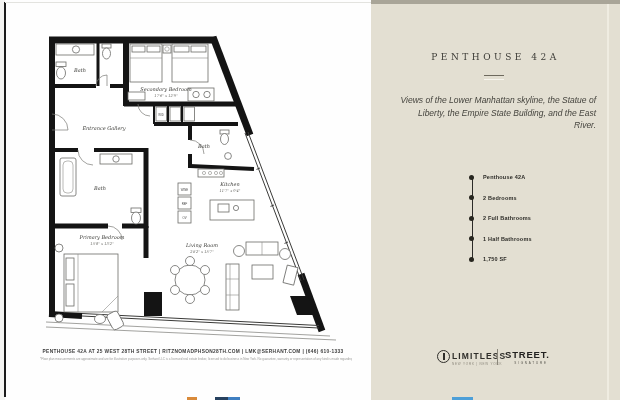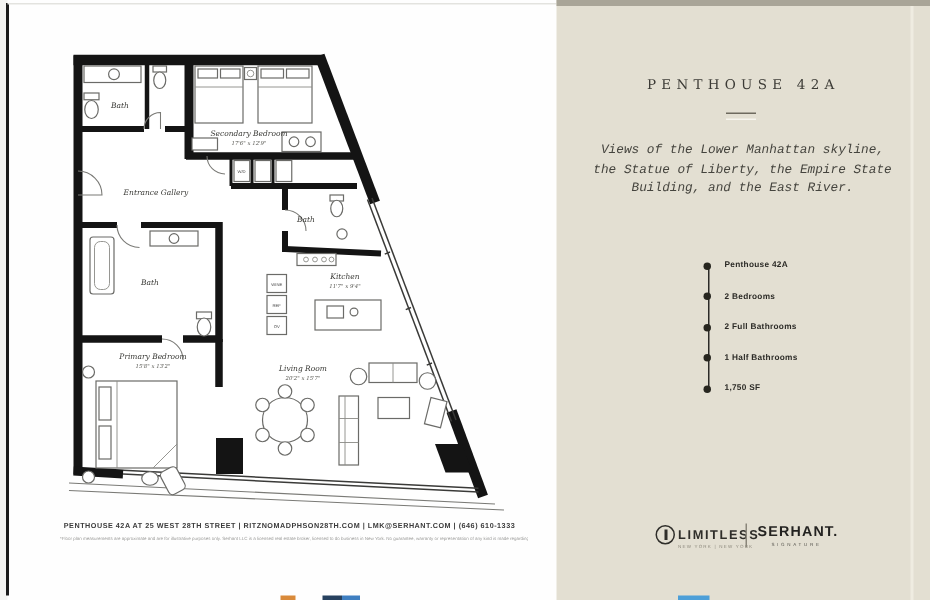--- a/index.html
+++ b/index.html
@@ -17,22 +17,22 @@
   #side-panel-topband{left:371px;top:0;width:249px;height:4px;background:#a9a598;}
   #side-panel-edge{left:607px;top:4px;width:2px;height:396px;background:#efece1;}
   #panel-title{
     left:381px;top:52px;width:229px;text-align:center;
     font-family:"DejaVu Serif",serif;font-size:9px;letter-spacing:3.5px;
     color:#3c3b36;white-space:nowrap;
   }
   #panel-divider{left:484px;top:75px;width:20px;height:3px;
     border-top:1.5px solid #6e6a5e;border-bottom:1px solid #f7f5ee;}
   #panel-desc{
-    left:394px;top:94px;width:202px;text-align:center;
-    font-family:Liberation Mono, monospace;font-style:italic;font-size:8.5px;
+    left:394px;top:94px;width:202px;text-align:right;
+    font-family:Liberation Sans, sans-serif;font-style:italic;font-size:8.5px;
     line-height:12.5px;color:#45443e;
   }
   
   #spec-list{left:466px;top:167px;width:120px;}
   #spec-line{left:471.5px;top:177px;width:1px;height:83px;background:#2c2b28;}
   .spec-row{position:relative;height:20.5px;display:flex;align-items:center;}
   .spec-bullet{width:5px;height:5px;border-radius:50%;background:#27261f;margin-left:3px;flex:0 0 auto;}
   .spec-label{margin-left:9px;font-size:5.5px;font-weight:bold;letter-spacing:.2px;color:#2b2a26;white-space:nowrap;}
   
   #limitless-icon{left:437px;top:350px;width:11px;height:11px;border:1px solid #2f2e2a;border-radius:50%;}
@@ -260,21 +260,21 @@
     <span class="spec-label">1,750 SF</span>
   </div>
 </div>
 
 <div class="abs" id="limitless-icon">
     <i></i>
   </div>
 <div class="abs" id="limitless-text">LIMITLESS</div>
 <div class="abs" id="limitless-tagline">NEW YORK | NEW YORK</div>
 <div class="abs" id="logo-divider"></div>
-<div class="abs" id="serhant-text">SERHANT.</div>
+<div class="abs" id="serhant-text">STREET.</div>
 <div class="abs" id="serhant-sub">SIGNATURE</div>
 
 <div class="abs" id="footer-line">PENTHOUSE 42A AT 25 WEST 28TH STREET   |   RITZNOMADPHSON28TH.COM   |   LMK@SERHANT.COM   |   (646) 610-1333</div>
 <div class="abs" id="footer-disclaimer">*Floor plan measurements are approximate and are for illustrative purposes only. Serhant LLC is a licensed real estate broker, licensed to do business in New York. No guarantee, warranty or representation of any kind is made regarding the completeness or accuracy of descriptions or measurements, including square footage measurements and property condition.</div>
 
 <div class="abs sliver" style="left:187px;width:10px;background:#d98a3a;"></div>
 <div class="abs sliver" style="left:215px;width:13px;background:#27415f;"></div>
 <div class="abs sliver" style="left:228px;width:12px;background:#3f7fc1;"></div>
 <div class="abs sliver" style="left:452px;width:21px;background:#4d9fd8;"></div>
 

